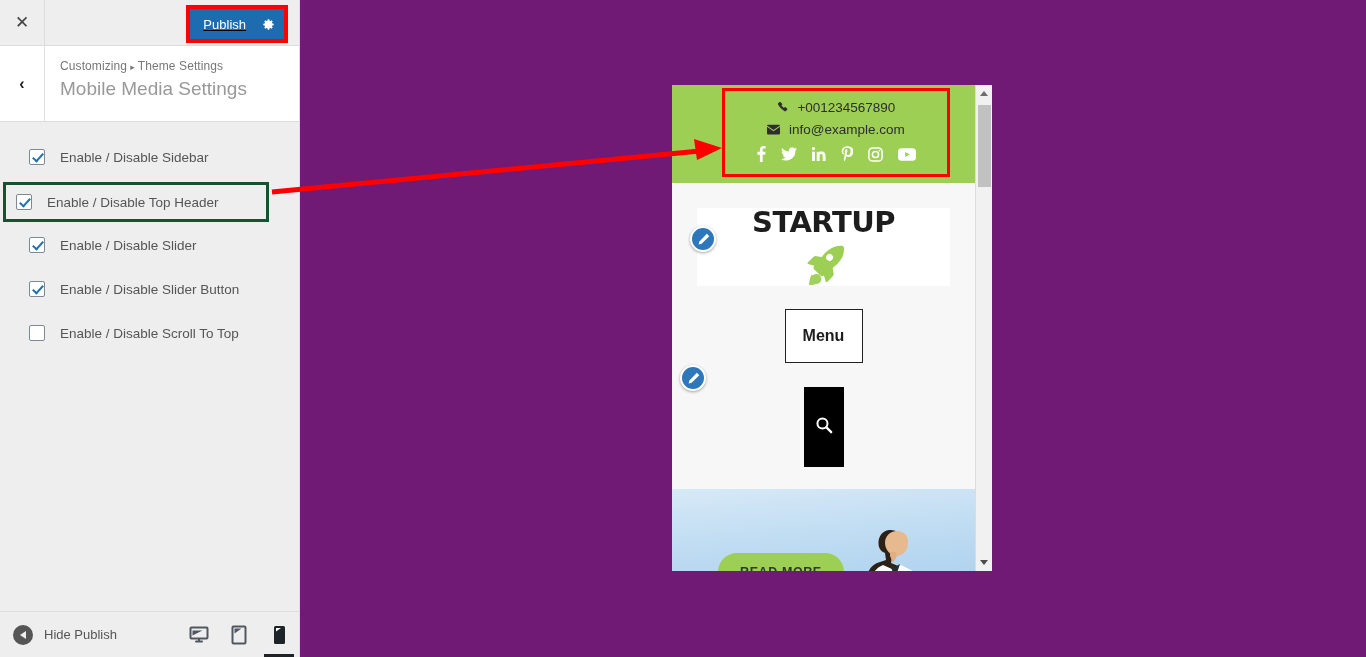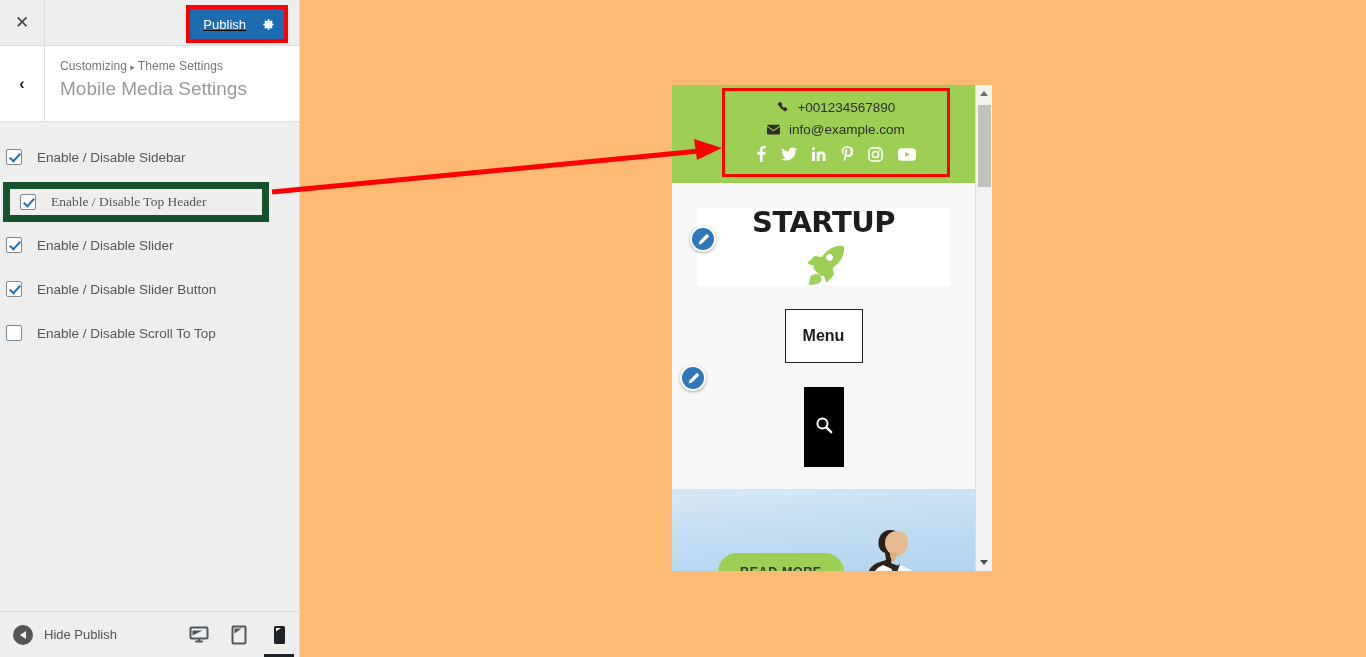--- a/index.html
+++ b/index.html
@@ -84,32 +84,31 @@
     margin-top: 5px;
   }
 
   
   .cz-options { padding: 20px 0 0 0; background: #eee; }
   .opt-row {
     position: relative;
     display: flex; align-items: center;
     height: 30px;
     margin-bottom: 14px;
-    padding-left: 6px;
+    padding-left: 29px;
     cursor: pointer;
   }
   .opt-row.highlight {
-    border: 7px solid #14532d;
+    border: 3px solid #14532d;
     margin-left: 3px;
     margin-right: 30px;
     height: 40px;
     padding-left: 10px;
     margin-bottom: 8px;
     margin-top: -4px;
-    font-family: Liberation Serif, serif;
   }
   .cbx {
     width: 16px; height: 16px;
     border: 1px solid #7e8993;
     border-radius: 2px;
     background: #fff;
     position: relative;
     flex: 0 0 16px;
   }
   .cbx.checked::after {
@@ -163,21 +162,21 @@
     content: "";
     position: absolute; left: 5px; right: 5px; bottom: 0;
     height: 4px; background: #1d2327;
   }
   .dev-btn svg { display: block; }
 
   
   .preview-stage {
     position: absolute; left: 300px; top: 0;
     width: 1066px; height: 657px;
-    background: #fdba74;
+    background: #701a75;
   }
   .device-frame {
     position: absolute;
     left: 372px; top: 85px;   
     width: 320px; height: 486px;
     background: #f7f7f7;
     overflow: hidden;
   }
   .device-scroll {
     position: absolute; left: 0; top: 0;

